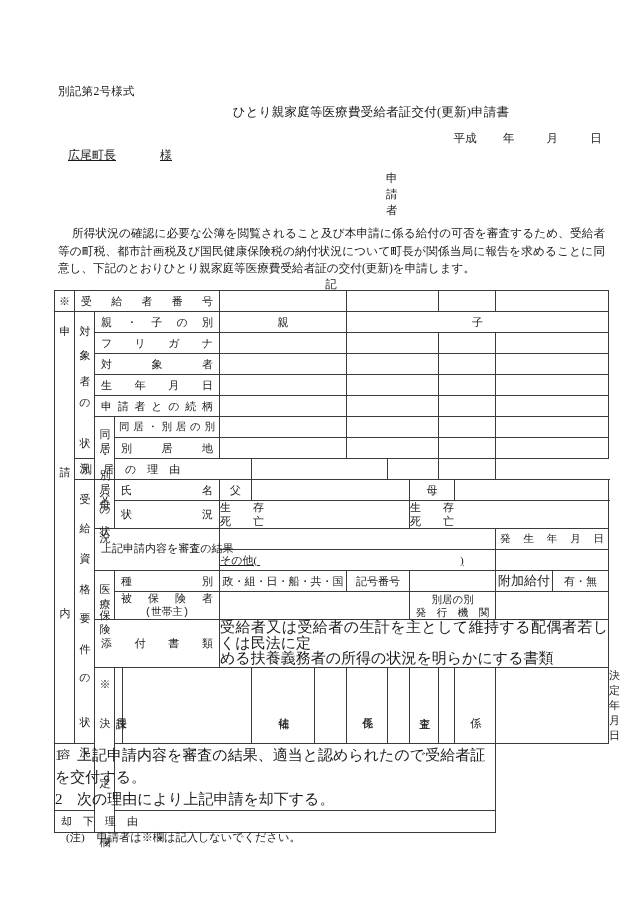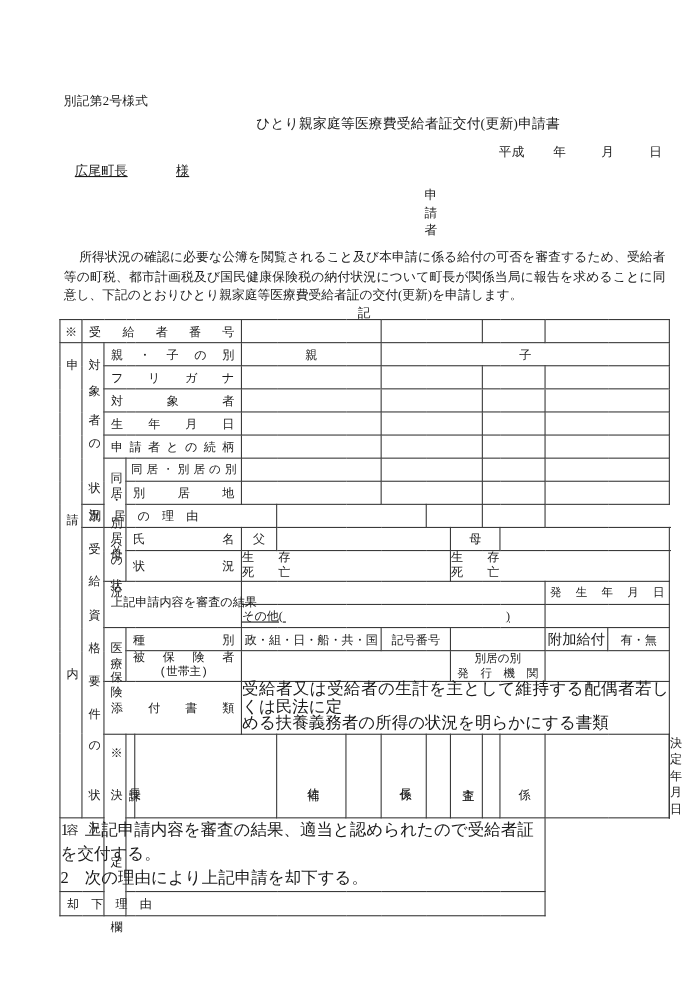--- a/index.html
+++ b/index.html
@@ -460,14 +460,17 @@
 
     <tr style="height:22px">
       <td colspan="3" class="lbl">
         <span class="sp">却　下　理　由</span>
       </td>
       <td colspan="10"></td>
     </tr>
   </tbody>
     </table>
 
+  <div class="note">
+    <span class="note-label">(注)</span><span>申請者は※欄は記入しないでください。</span>
+  </div>
 
 </div>
 
 </body></html>

